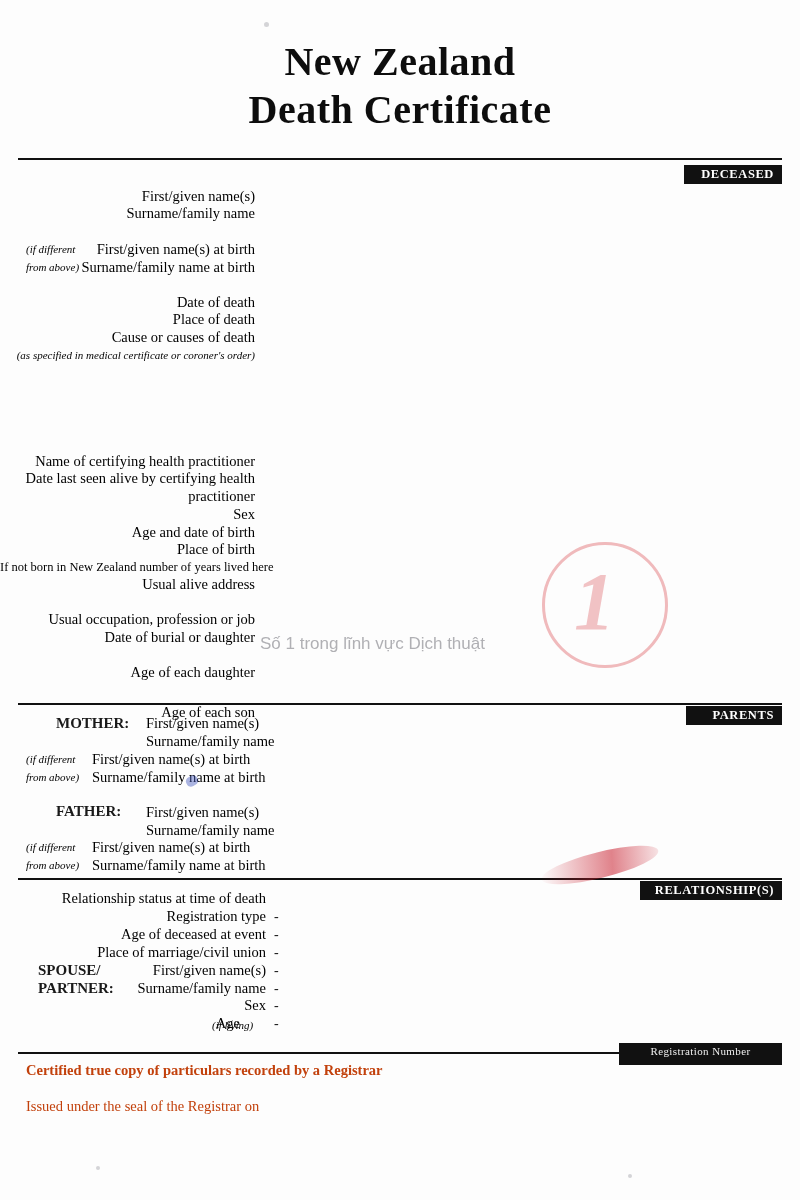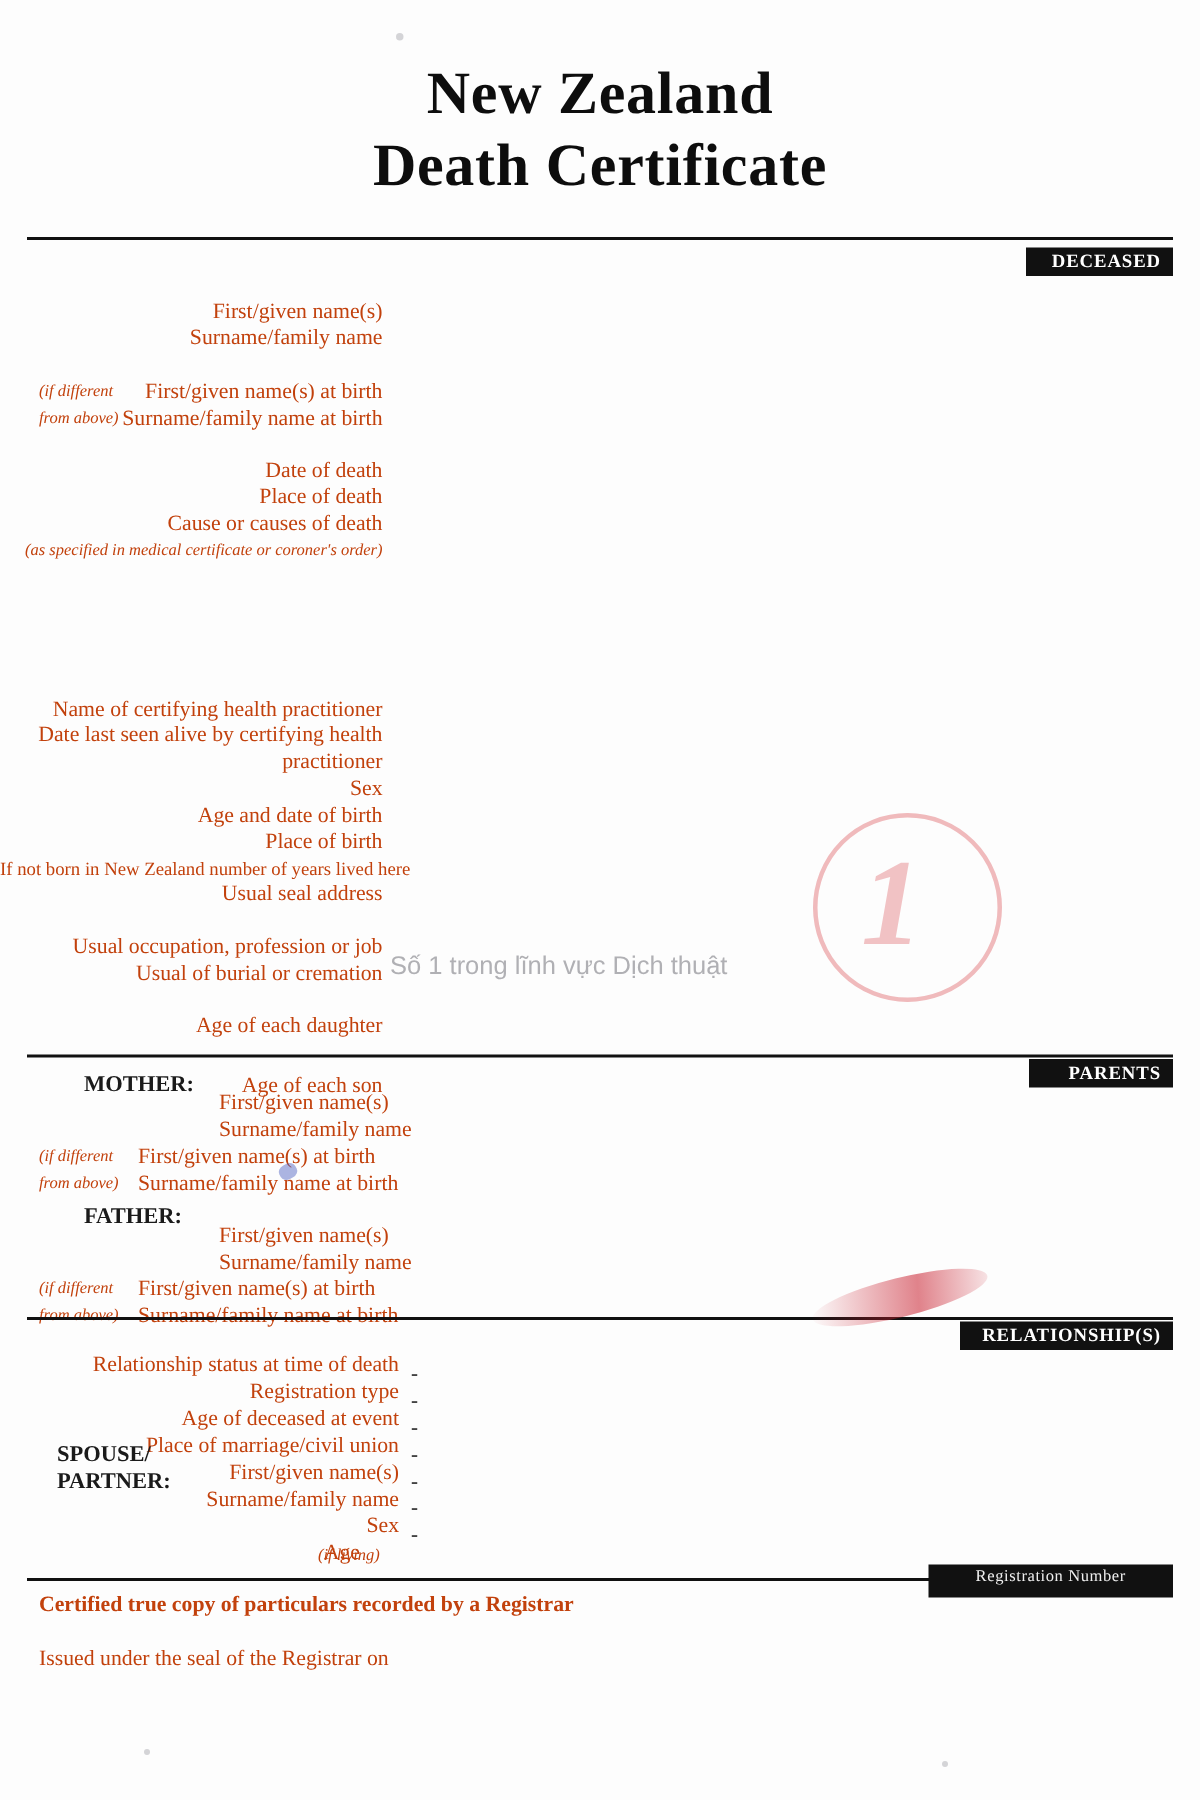--- a/index.html
+++ b/index.html
@@ -63,22 +63,21 @@
     text-align: right;
   }
 
   
   .field {
     position: absolute;
     font-size: 14.5px;
     line-height: 17px;
     text-align: right;
     white-space: nowrap;
-    color: #c2410c;
-    margin-top: 12px;
+    color: #000000;
   }
   .field.small {
     font-size: 11px;
     font-style: italic;
     line-height: 13px;
   }
   .field.left {
     text-align: left;
   }
   .bold-label {
@@ -223,24 +222,24 @@
   <div class="field" style="left:0; top:329px; width:255px;">Cause or causes of death</div>
   <div class="field small" style="left:0; top:349px; width:255px;">(as specified in medical certificate or coroner's order)</div>
 
   <div class="field" style="left:0; top:453px; width:255px;">Name of certifying health practitioner</div>
   <div class="field" style="left:0; top:470px; width:255px;">Date last seen alive by certifying health</div>
   <div class="field" style="left:0; top:488px; width:255px;">practitioner</div>
   <div class="field" style="left:0; top:506px; width:255px;">Sex</div>
   <div class="field" style="left:0; top:524px; width:255px;">Age and date of birth</div>
   <div class="field" style="left:0; top:541px; width:255px;">Place of birth</div>
   <div class="field" style="left:0; top:559px; width:255px; font-size:12.5px;">If not born in New Zealand number of years lived here</div>
-  <div class="field" style="left:0; top:576px; width:255px;">Usual seal address</div>
+  <div class="field" style="left:0; top:576px; width:255px;">Usual alive address</div>
 
   <div class="field" style="left:0; top:611px; width:255px;">Usual occupation, profession or job</div>
-  <div class="field" style="left:0; top:629px; width:255px;">Usual of burial or cremation</div>
+  <div class="field" style="left:0; top:629px; width:255px;">Date of burial or daughter</div>
   <div class="field" style="left:0; top:664px; width:255px;">Age of each daughter</div>
   <div class="field" style="left:0; top:704px; width:255px;">Age of each son</div>
 
   <div class="rule" style="top:703px;"></div>
   <div class="section-tag" style="right:18px; top:706px; width:78px;">PARENTS</div>
 
   <div class="bold-label" style="left:56px; top:715px;">MOTHER:</div>
   <div class="field left" style="left:146px; top:715px;">First/given name(s)</div>
   <div class="field left" style="left:146px; top:733px;">Surname/family name</div>
   <div class="field small left" style="left:26px; top:753px;">(if different</div>

